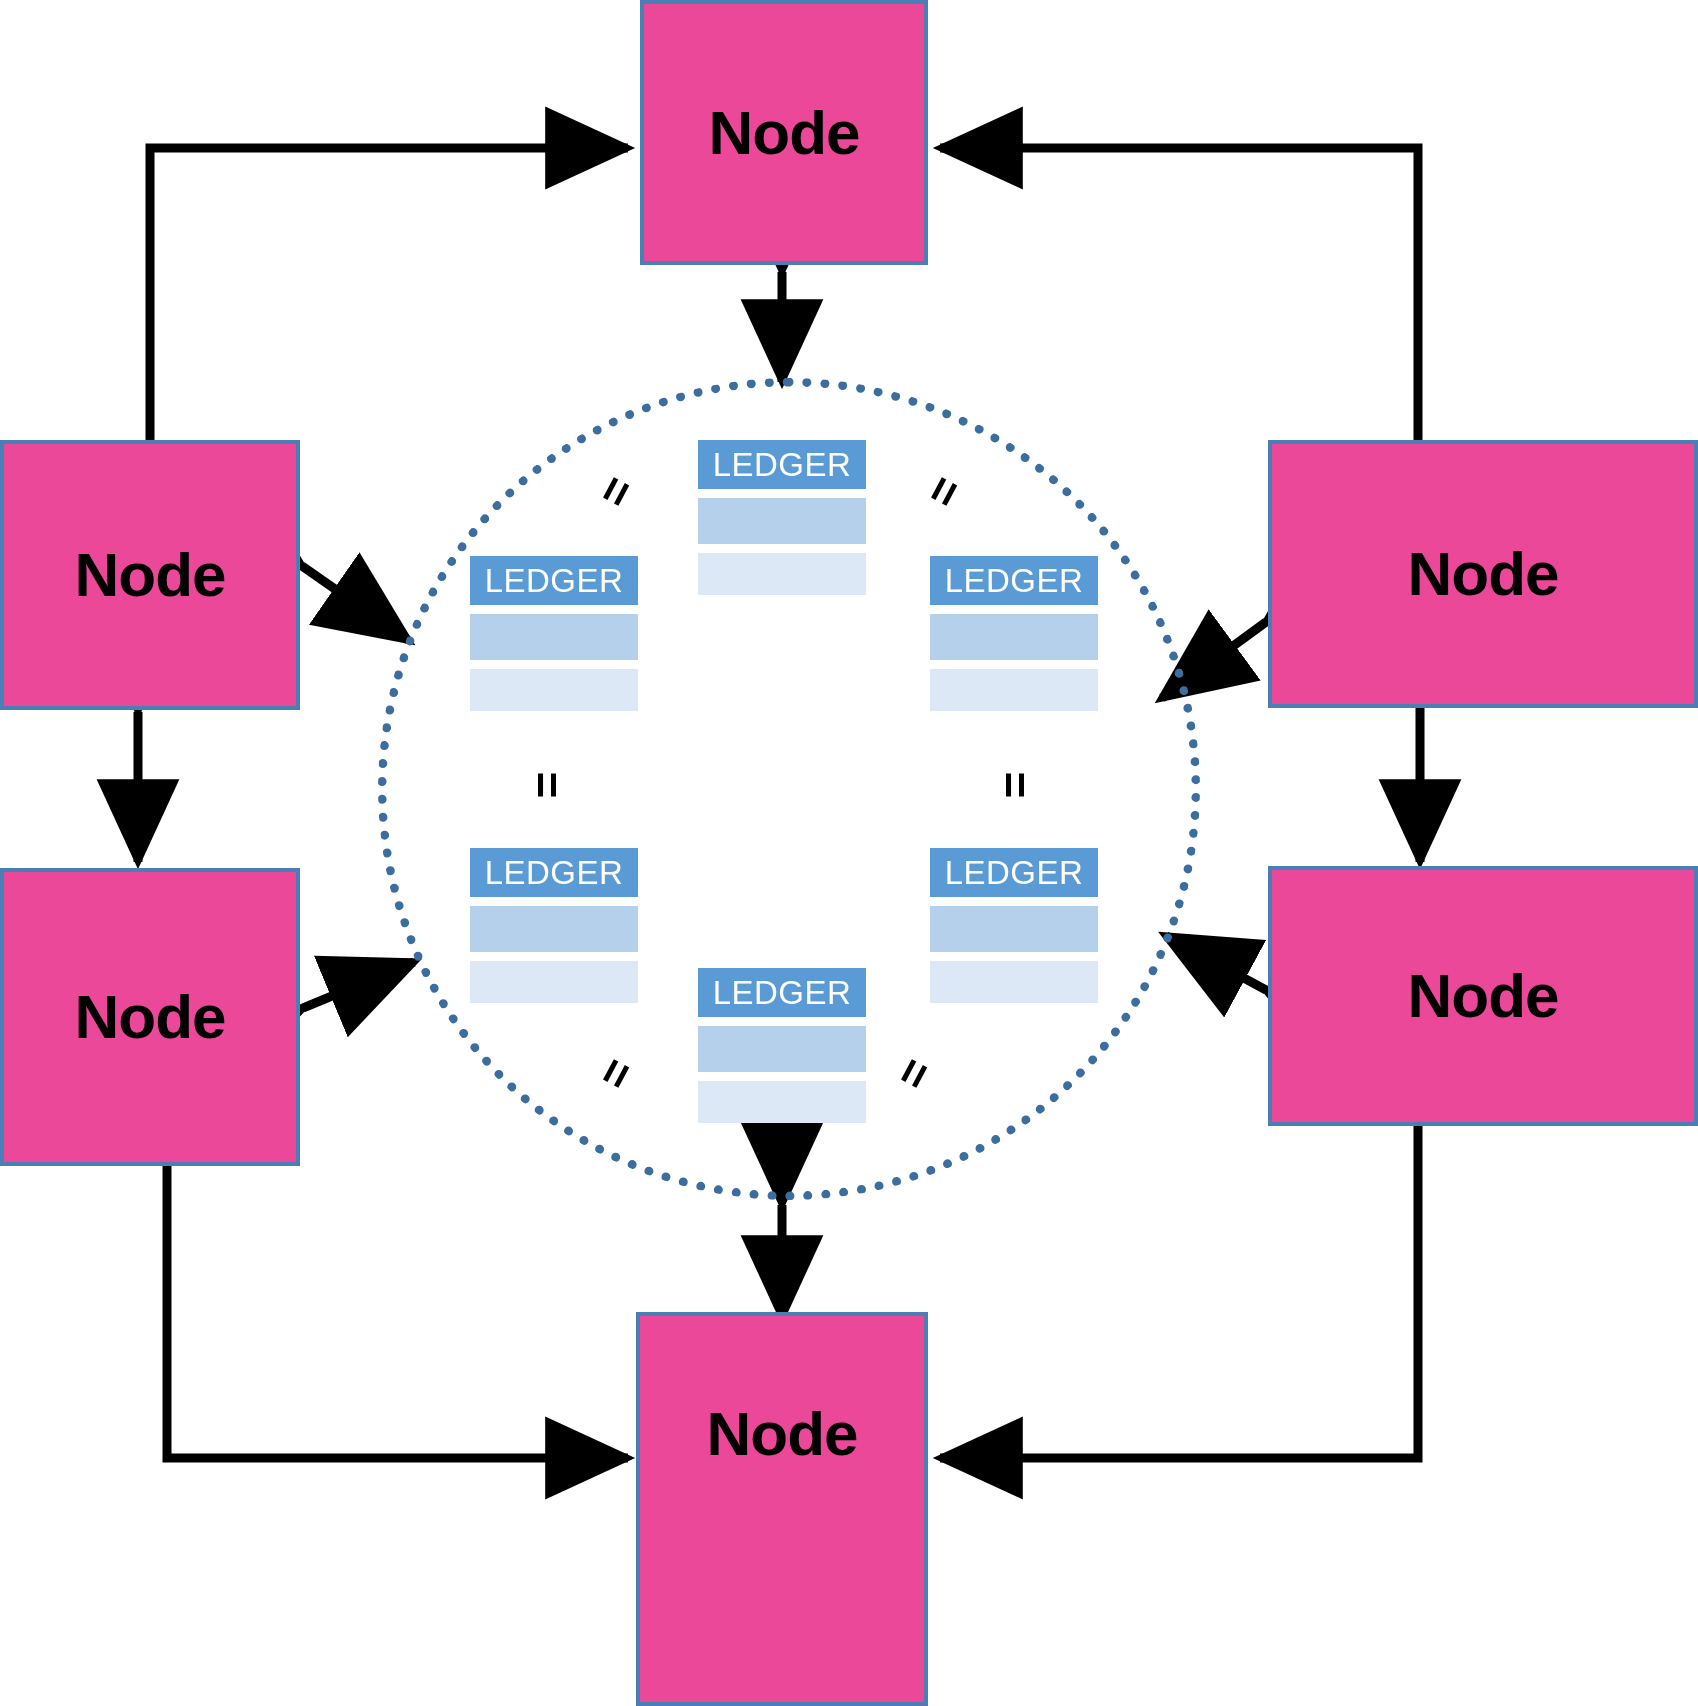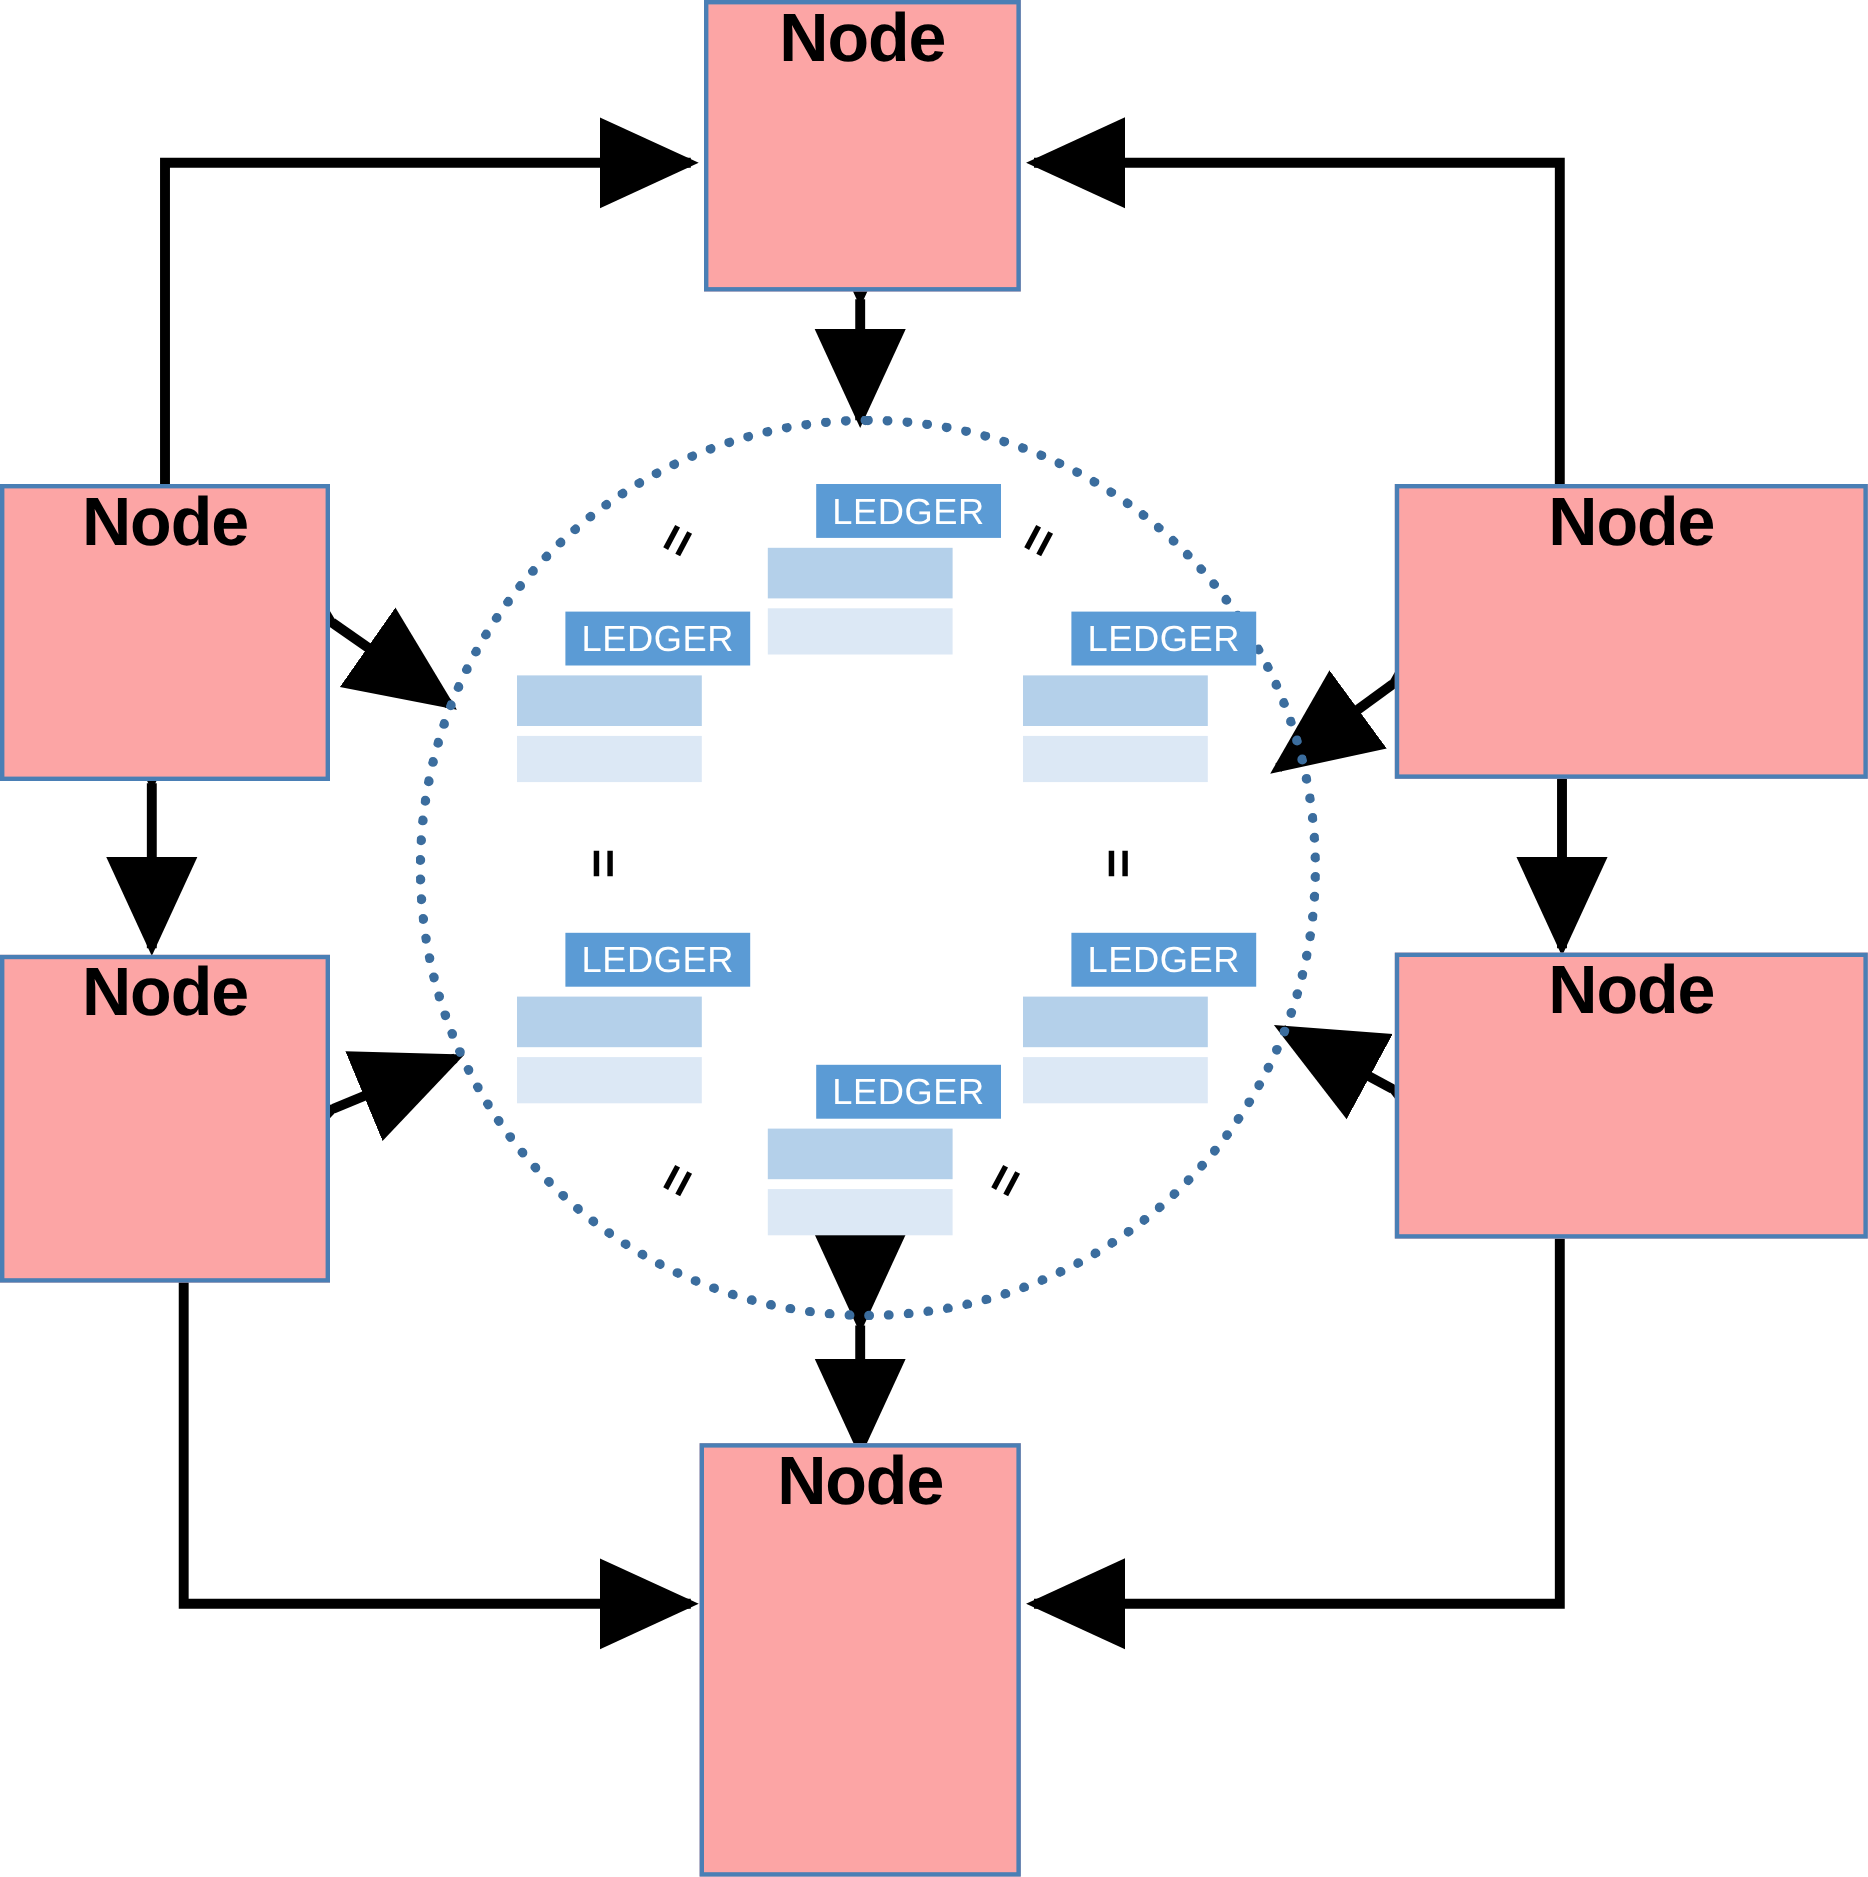--- a/index.html
+++ b/index.html
@@ -3,24 +3,24 @@
 <meta charset="utf-8">
 <style>
   html,body{margin:0;padding:0;background:#ffffff;}
   body{width:1698px;height:1706px;position:relative;overflow:hidden;
        font-family:"Liberation Sans",sans-serif;}
   #stage{position:absolute;left:0;top:0;width:1698px;height:1706px;}
 
   
   .node{
     position:absolute;
-    background:#fca5a5;
+    background:#ec4899;
     border:4px solid #4a7fb5;
     box-sizing:border-box;
-    display:flex;justify-content:center;
+    display:flex;align-items:center;justify-content:center;
   }
   .node-label{
     font-family:"Liberation Sans",sans-serif;
     font-weight:bold;
     font-size:62px;
     color:#000000;
     letter-spacing:-1px;
     line-height:1;
   }
 
@@ -38,21 +38,20 @@
   .ledger .hdr{
     background:#5b9bd5;
     color:#ffffff;
     font-family:"Liberation Sans",sans-serif;
     font-size:33px;
     font-weight:400;
     line-height:49px;
     height:49px;
     text-align:center;
     letter-spacing:0.5px;
-    margin-left:44px;
   }
   .ledger .band1{background:#b4d0ea;height:46px;margin-top:9px;}
   .ledger .band2{background:#dce8f5;height:42px;margin-top:9px;}
 
   
   .consensus-word{
     position:absolute;
     font-family:"Liberation Sans",sans-serif;
     font-weight:bold;
     font-size:59px;

